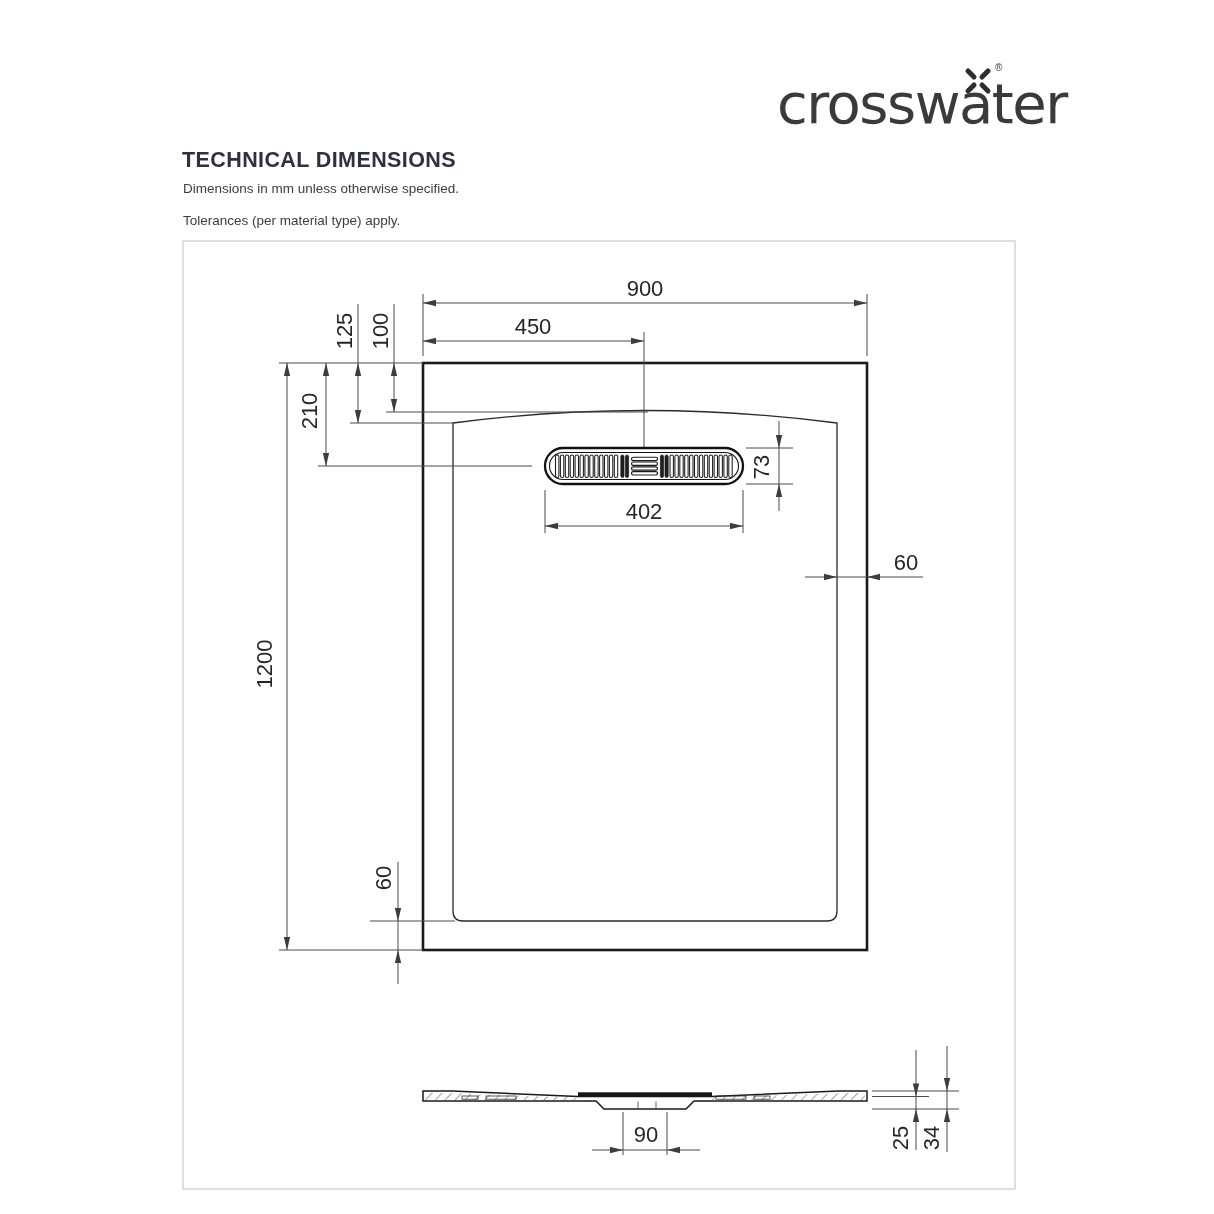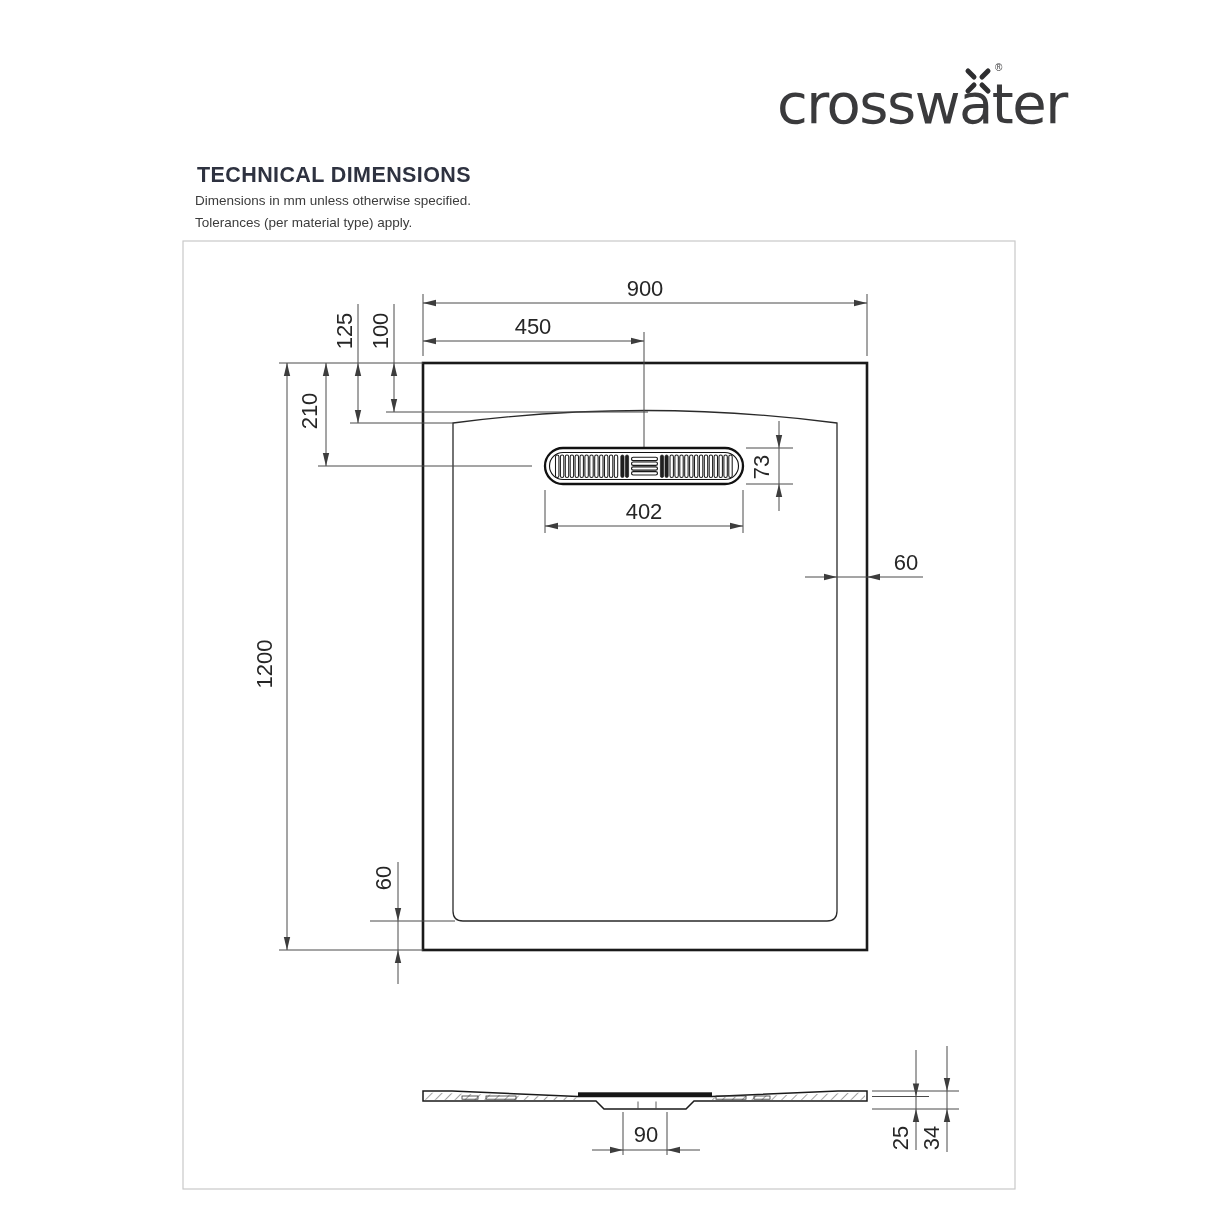--- a/index.html
+++ b/index.html
@@ -4,25 +4,25 @@
 <style>
   html,body{margin:0;padding:0;background:#ffffff;}
   .page{position:relative;width:1214px;height:1214px;background:#fff;overflow:hidden;
         font-family:"Liberation Sans",sans-serif;}
   
   .logo{position:absolute;left:777px;top:84px;}
   .brand{font-family:"DejaVu Sans",sans-serif;font-size:56px;line-height:40px;
          color:#3a3a3c;letter-spacing:-1.5px;}
   .logo-x{position:absolute;left:963px;top:66px;}
   .reg{position:absolute;left:995px;top:62px;font-size:10px;color:#3a3a3c;}
-  .title{position:absolute;left:182px;top:148px;margin:15px;font-size:21.5px;font-weight:bold;
+  .title{position:absolute;left:182px;top:148px;margin:0;font-size:21.5px;font-weight:bold;
          color:#2e3240;letter-spacing:.4px;}
-  .note{position:absolute;left:183px;margin:12px;font-size:13.5px;color:#3c3c3c;}
+  .note{position:absolute;left:183px;margin:0;font-size:13.5px;color:#3c3c3c;}
   .note1{top:181px;}
-  .note2{top:203px;}
+  .note2{top:213px;}
   
   svg.drawing{position:absolute;left:0;top:0;}
   .border-rect{fill:none;stroke:#c9c9c9;stroke-width:1.2;}
   .ol{stroke:#1a1a1a;fill:none;}
   .thick{stroke-width:2.6;}
   .thin{stroke-width:1.3;stroke:#2a2a2a;}
   .dl{stroke:#4a4a4a;stroke-width:1;fill:none;}
   .ah{fill:#3d3d3d;stroke:none;}
   .dim{font-family:"Liberation Sans",sans-serif;font-size:22px;fill:#262626;}
   .sec{stroke:#1a1a1a;stroke-width:1.5;fill:#ffffff;}

